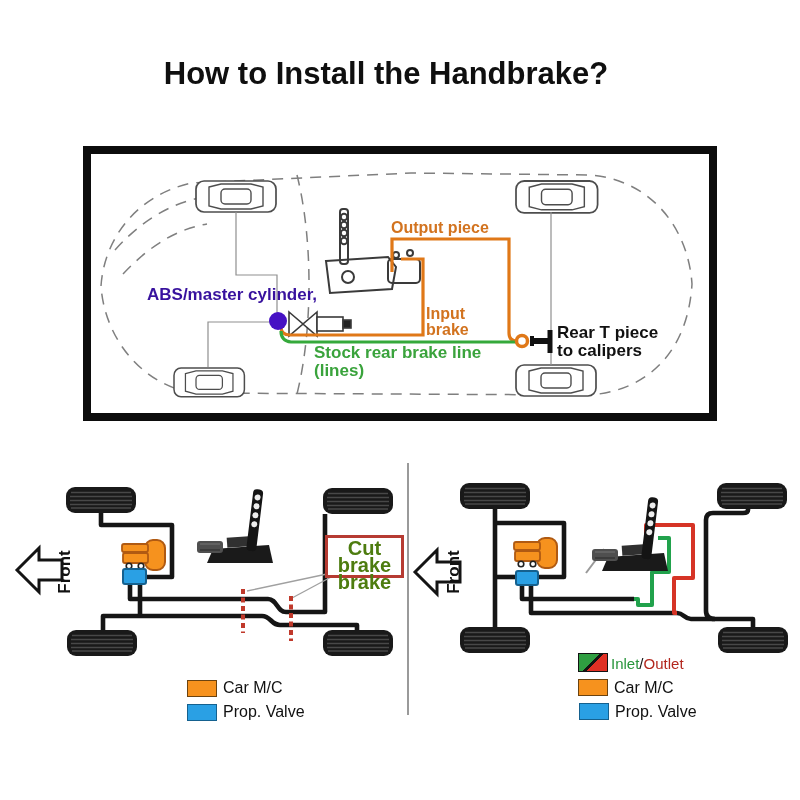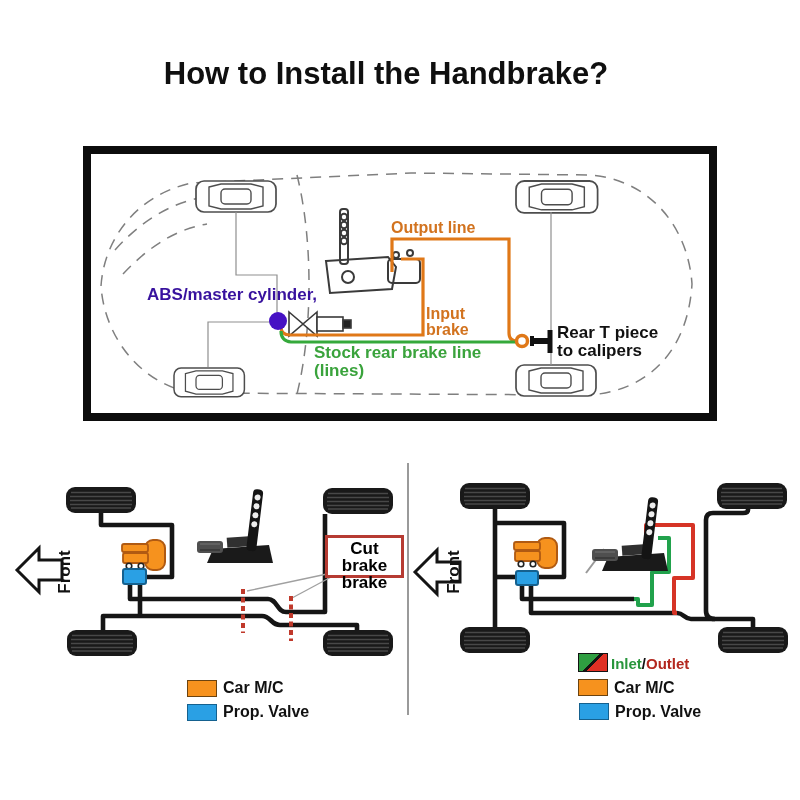--- a/index.html
+++ b/index.html
@@ -11,27 +11,27 @@
   .lbl{position:absolute;font-weight:bold;white-space:nowrap;}
   #output-lbl{left:391px;top:219px;font-size:16px;color:#d2731f;}
   #abs-lbl{left:147px;top:285px;font-size:17px;color:#38129e;}
   #input-lbl{left:426px;top:306px;font-size:16px;color:#d2731f;line-height:16px;}
   #stock-lbl{left:314px;top:344px;width:180px;text-align:left;font-size:17px;color:#3aa33c;line-height:18px;}
   #reart-lbl{left:557px;top:324px;font-size:17px;font-weight:600;color:#111;line-height:18px;}
   .front-lbl{width:46px;height:18px;font-size:17px;font-weight:bold;color:#111;transform:rotate(-90deg);text-align:center;}
   #front-left{left:41px;top:563px;}
   #front-right{left:430px;top:563px;}
   #cut-box{left:325px;top:535px;width:79px;height:43px;border:3px solid #b63b32;box-sizing:border-box;background:#fff;
-           text-align:center;font-size:17px;font-weight:bold;color:#000000;line-height:17px;padding-top:2px;}
+           text-align:center;font-size:20px;font-weight:bold;color:#4d7c0f;line-height:17px;padding-top:2px;}
   #divider{left:407px;top:463px;width:2px;height:252px;background:#9a9a9a;}
   .sw{position:absolute;width:30px;height:17px;box-sizing:border-box;}
   .sw-orange{background:#f6921e;border:1.5px solid #6b4310;}
   .sw-blue{background:#2aa0e4;border:1.5px solid #15618f;}
   .sw-io{height:19px;background:linear-gradient(135deg,#2f9e41 46%,#131313 46% 54%,#e03024 54%);border:1.5px solid #131313;}
-  .leg-lbl{position:absolute;font-size:16px;font-weight:bold;color:#111;white-space:nowrap;}
+  .leg-lbl{position:absolute;font-size:16px;font-weight:normal;color:#111;white-space:nowrap;}
   .io-inlet{color:#28963c;} .io-slash{color:#111;} .io-outlet{color:#b3271e;}
 </style>
 </head>
 <body>
 
 <div id="page">
 
   <div id="title" class="abs">How to Install the Handbrake?</div>
 
   <div id="top-frame" class="abs">
@@ -95,21 +95,21 @@
 
       <circle cx="431" cy="187" r="5.5" fill="#fff" stroke="#e07818" stroke-width="3.5"></circle>
       <g stroke="#111">
         <line x1="440" y1="187" x2="459" y2="187" stroke-width="6"></line>
         <line x1="459" y1="176" x2="459" y2="199" stroke-width="5"></line>
         <line x1="441" y1="182" x2="441" y2="192" stroke-width="4"></line>
       </g>
     </svg>
   </div>
 
-  <div id="output-lbl" class="lbl">Output line</div>
+  <div id="output-lbl" class="lbl">Output piece</div>
   <div id="abs-lbl" class="lbl">ABS/master cylinder,</div>
   <div id="input-lbl" class="lbl">
     <div>Input</div>
     <div>brake</div>
   </div>
   <div id="stock-lbl" class="lbl">
     <div>Stock rear brake line</div>
     <div>(lines)</div>
   </div>
   <div id="reart-lbl" class="lbl">

